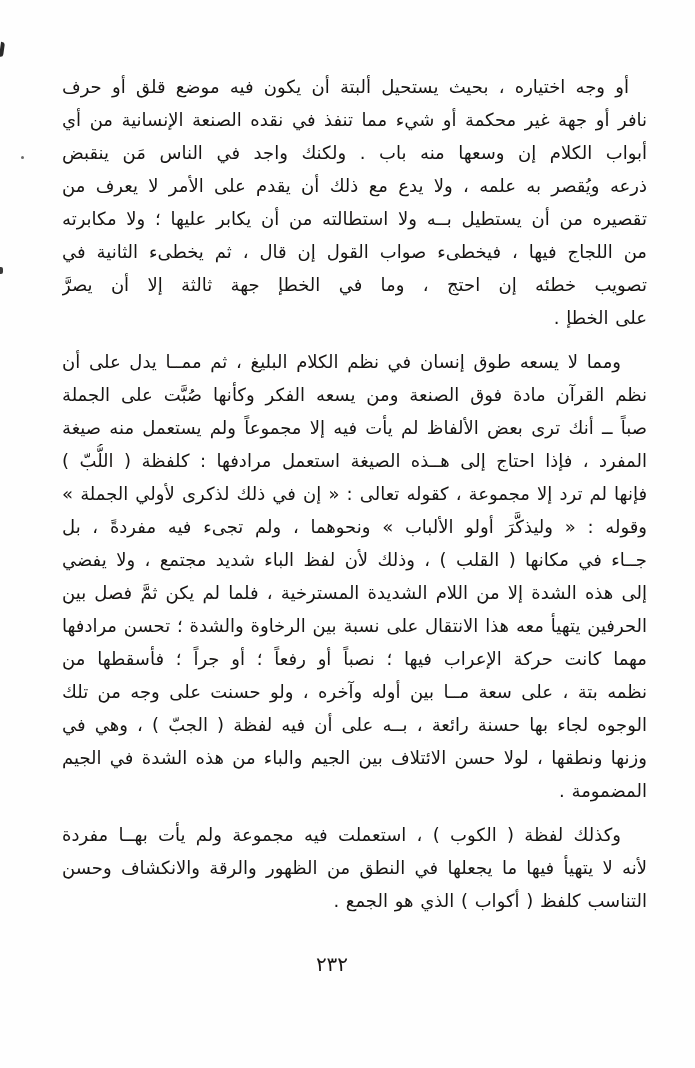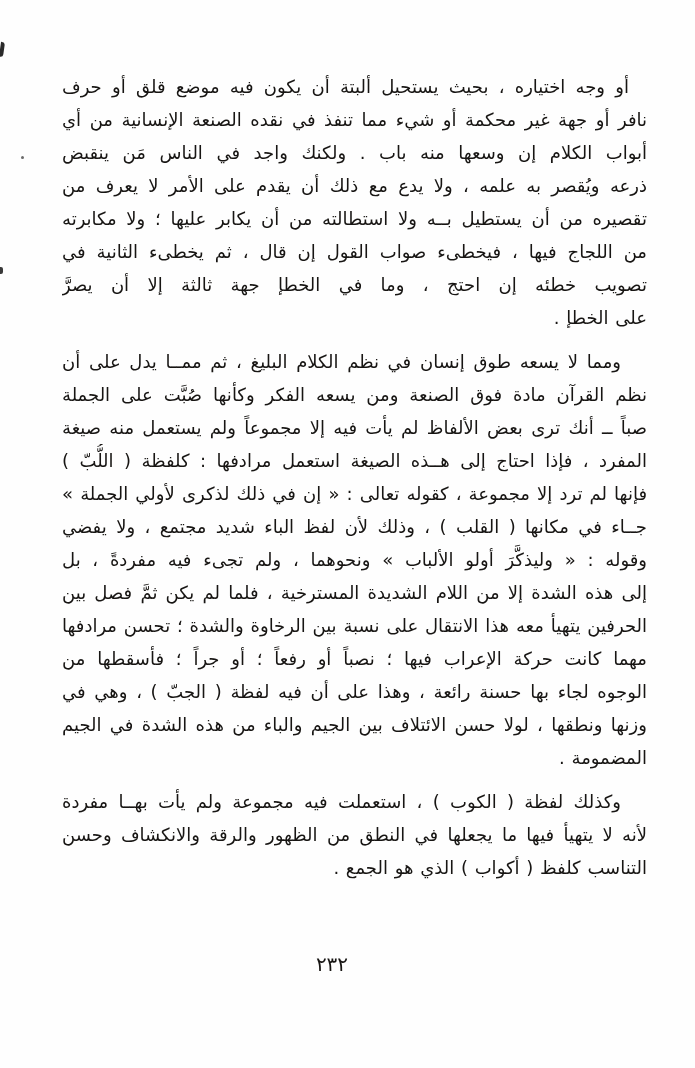--- a/index.html
+++ b/index.html
@@ -86,26 +86,27 @@
       <div class="line">تصويب خطئه إن احتج ، وما في الخطإ جهة ثالثة إلا أن يصرَّ</div>
       <div class="line last">على الخطإ .</div>
     </div>
 
     <div class="para">
       <div class="line first">ومما لا يسعه طوق إنسان في نظم الكلام البليغ ، ثم ممــا يدل على أن</div>
       <div class="line">نظم القرآن مادة فوق الصنعة ومن يسعه الفكر وكأنها صُبَّت على الجملة</div>
       <div class="line">صباً ــ أنك ترى بعض الألفاظ لم يأت فيه إلا مجموعاً ولم يستعمل منه صيغة</div>
       <div class="line">المفرد ، فإذا احتاج إلى هــذه الصيغة استعمل مرادفها : كلفظة ( اللُّبّ )</div>
       <div class="line">فإنها لم ترد إلا مجموعة ، كقوله تعالى : « إن في ذلك لذكرى لأولي الجملة »</div>
+      <div class="line">وقوله : « وليذكَّرَ أولو الألباب » ونحوهما ، ولم تجىء فيه مفردةً ، بل</div>
       <div class="line">جــاء في مكانها ( القلب ) ، وذلك لأن لفظ الباء شديد مجتمع ، ولا يفضي</div>
-      <div class="line">وقوله : « وليذكَّرَ أولو الألباب » ونحوهما ، ولم تجىء فيه مفردةً ، بل</div>
       <div class="line">إلى هذه الشدة إلا من اللام الشديدة المسترخية ، فلما لم يكن ثمَّ فصل بين</div>
       <div class="line">الحرفين يتهيأ معه هذا الانتقال على نسبة بين الرخاوة والشدة ؛ تحسن مرادفها</div>
       <div class="line">مهما كانت حركة الإعراب فيها ؛ نصباً أو رفعاً ؛ أو جراً ؛ فأسقطها من</div>
-      <div class="line">الوجوه لجاء بها حسنة رائعة ، وهذا على أن فيه لفظة ( الجبّ ) ، وهي في</div>
+      <div class="line">نظمه بتة ، على سعة مــا بين أوله وآخره ، ولو حسنت على وجه من تلك</div>
+      <div class="line">الوجوه لجاء بها حسنة رائعة ، بــه على أن فيه لفظة ( الجبّ ) ، وهي في</div>
       <div class="line">وزنها ونطقها ، لولا حسن الائتلاف بين الجيم والباء من هذه الشدة في الجيم</div>
       <div class="line last">المضمومة .</div>
     </div>
 
     <div class="para">
       <div class="line first">وكذلك لفظة ( الكوب ) ، استعملت فيه مجموعة ولم يأت بهــا مفردة</div>
       <div class="line">لأنه لا يتهيأ فيها ما يجعلها في النطق من الظهور والرقة والانكشاف وحسن</div>
       <div class="line last">التناسب كلفظ ( أكواب ) الذي هو الجمع .</div>
     </div>
 

